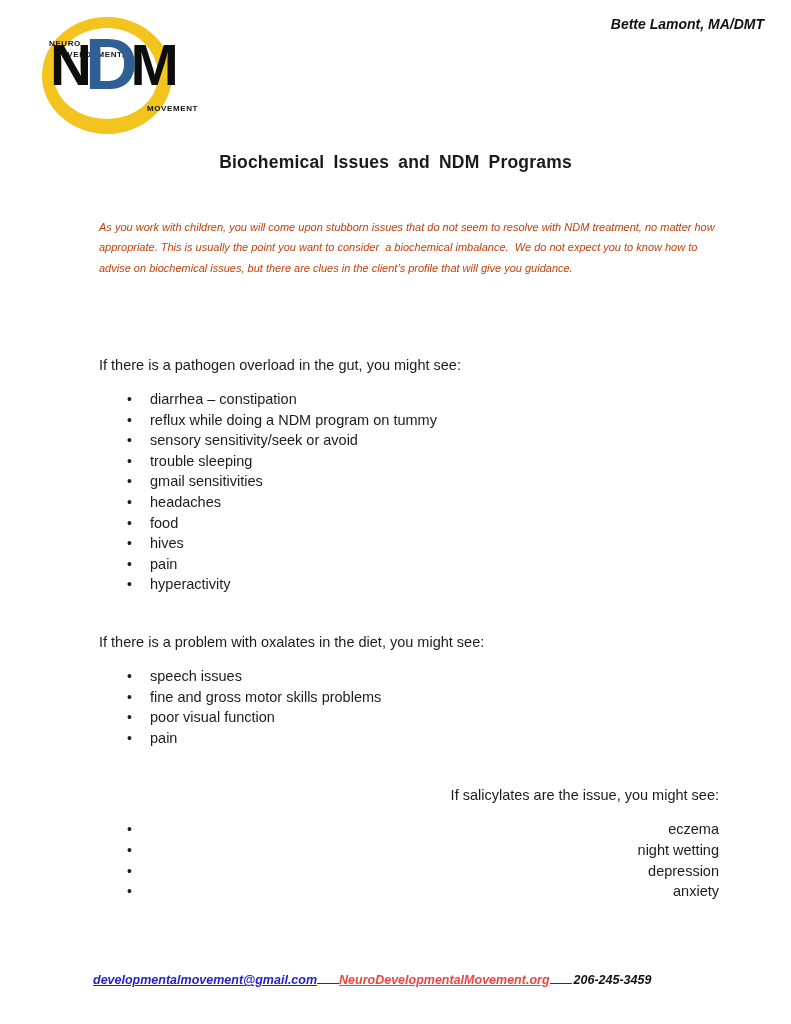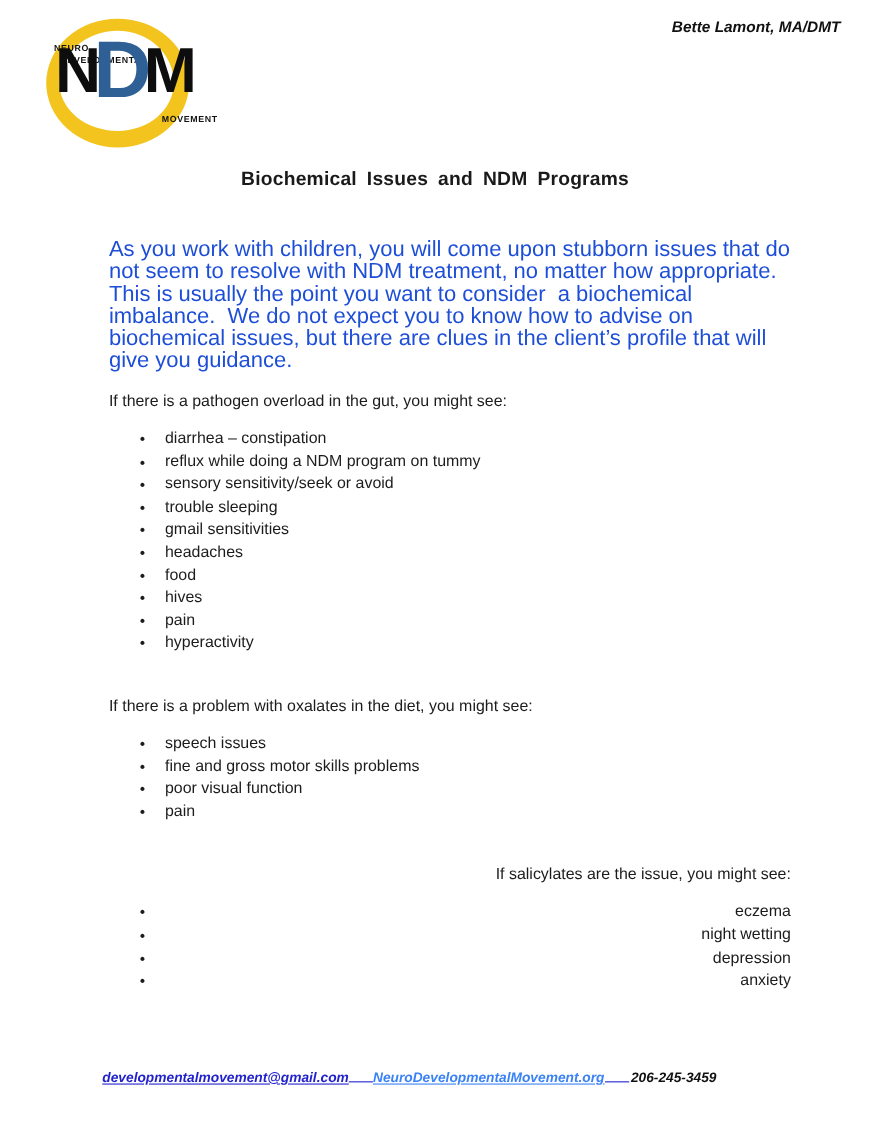--- a/index.html
+++ b/index.html
@@ -52,22 +52,23 @@
   .doc-title {
     position:absolute; top:152px; left:0; width:100%;
     text-align:center;
     font-size:17.5px; font-weight:bold; color:#1a1a1a;
     word-spacing:4px; letter-spacing:0.2px;
   }
 
   
   .intro {
     position:absolute; top:217px; left:99px; width:620px;
-    font-size:20px; line-height:20.3px; color:#1d4ed8;
+    font-size:11px; line-height:20.3px; color:#c2410c;
     white-space:pre-wrap;
+    font-style:italic;
   }
   .sections { position:absolute; top:355px; left:99px; width:620px; }
   .section-heading {
     font-size:14.5px; line-height:20px; color:#1c1c1c; margin:0;
     font-weight:normal;
   }
   .section + .section { margin-top:37px; }
   ul.bullets {
     list-style:none;
     margin:14px 0 0 0; padding:0 0 0 28px;
@@ -158,16 +159,16 @@
           <li>eczema</li>
           <li>night wetting</li>
           <li>depression</li>
           <li>anxiety</li>
         </ul>
     </div>
 
   </div>
 
   <div class="footer">
-    <span class="footer-link" style="color: rgb(34, 34, 204);">developmentalmovement@gmail.com</span><span class="footer-gap"></span><span class="footer-link" style="color: #3b82f6; font-style: italic;">NeuroDevelopmentalMovement.org</span><span class="footer-gap"></span><span class="footer-phone">206-245-3459</span>
+    <span class="footer-link" style="color: rgb(34, 34, 204);">developmentalmovement@gmail.com</span><span class="footer-gap"></span><span class="footer-link" style="color: #ef4444; font-style: italic;">NeuroDevelopmentalMovement.org</span><span class="footer-gap"></span><span class="footer-phone">206-245-3459</span>
   </div>
 
 </div>
 
 </body></html>

